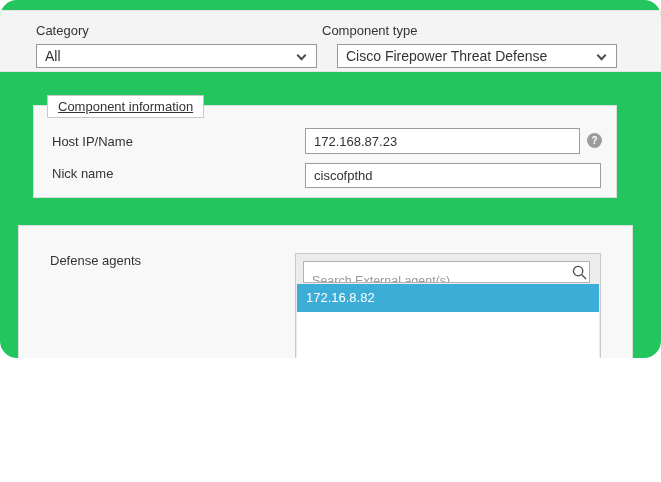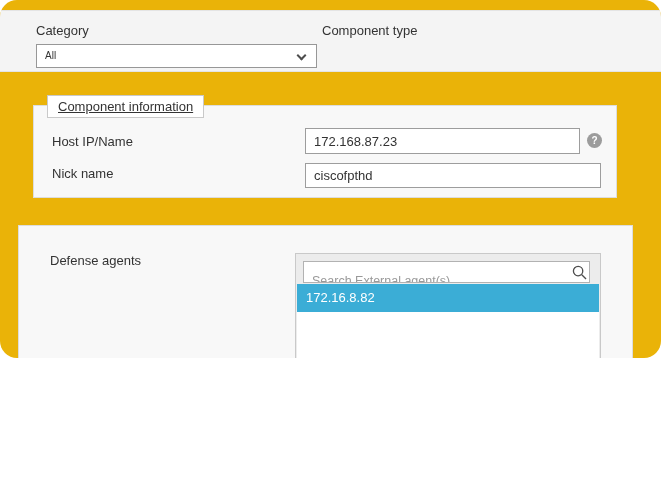--- a/index.html
+++ b/index.html
@@ -1,31 +1,31 @@
 <!DOCTYPE html>
 <html><head>
 <meta charset="utf-8">
 <style>
   * { margin:0; padding:0; box-sizing:border-box; }
   html,body { background:#ffffff; }
   body { font-family:"Liberation Sans", sans-serif; color:#333; }
   .canvas {
     position:relative; width:661px; height:358px;
-    background:#eab308; overflow:hidden;border-radius:17px;
+    background:#22c55e; overflow:hidden;border-radius:17px;
   }
   .lbl { position:absolute; font-size:13px; color:#333; }
 
   
   .top-panel {
     position:absolute; left:0; top:10px; width:661px; height:62px;
     background:#f4f4f4; border-top:1px solid #e4e4e4; border-bottom:1px solid #e4e4e4;
   }
   .selectbox {
     position:absolute; height:24px; background:#fff;
-    border:1px solid #979797; font-size:10px; color:#333;
+    border:1px solid #979797; font-size:14px; color:#333;
     line-height:22px; padding:0 24px 14px 8px; cursor:pointer;
     white-space:nowrap; overflow:hidden;
   }
   .chev {
     position:absolute; right:11px; top:7px; width:7px; height:7px;
     border-right:2px solid #4d4d4d; border-bottom:2px solid #4d4d4d;
     transform:rotate(45deg);
   }
 
   
@@ -89,20 +89,24 @@
 <div class="canvas">
 
   <div class="top-panel" style="background: rgb(244, 244, 244);">
     <div class="lbl" style="left:36px; top:12px;">Category</div>
     <div class="selectbox" style="left:36px; top:33px; width:281px;">
       <span>All</span>
       <span class="chev"></span>
     </div>
 
     <div class="lbl" style="left:322px; top:12px;">Component type</div>
+    <div class="selectbox" style="left:337px; top:33px; width:280px;">
+      <span>Cisco Firepower Threat Defense</span>
+      <span class="chev"></span>
+    </div>
   </div>
 
   <div class="fieldset" style="left:33px; top:105px; width:584px; height:93px;"></div>
   <div class="legend" style="left:47px; top:95px;text-decoration:underline;">Component information</div>
 
   <div class="lbl" style="left:52px; top:134px;">Host IP/Name</div>
   <input class="txtinput" style="left: 305px; top: 128px; width: 275px; height: 26px;" value="172.168.87.23">
   <div class="help" style="left:587px; top:133px;">?</div>
 
   <div class="lbl" style="left:52px; top:166px;">Nick name</div>

